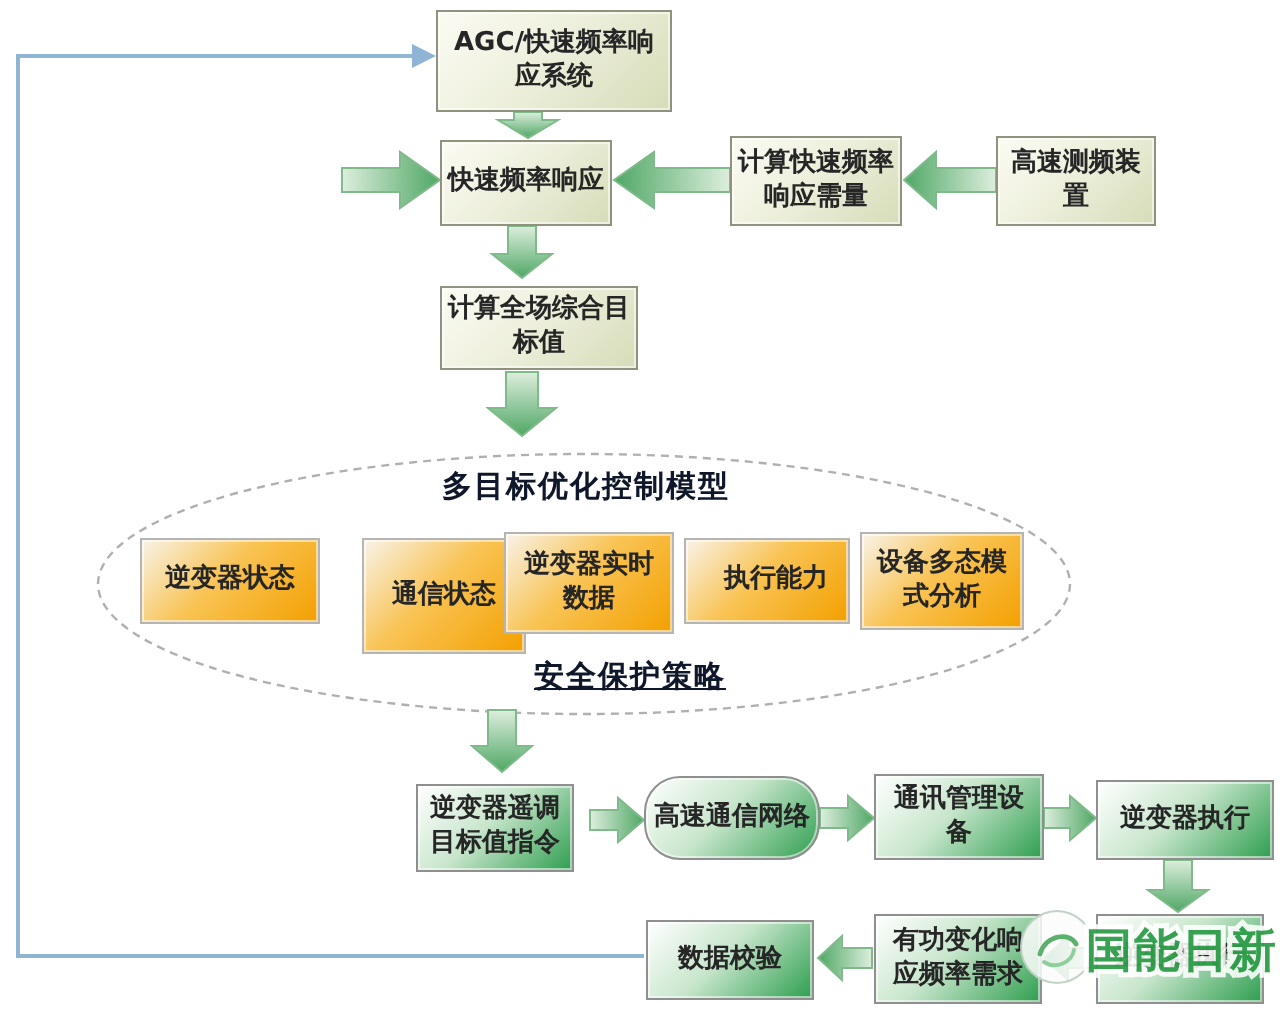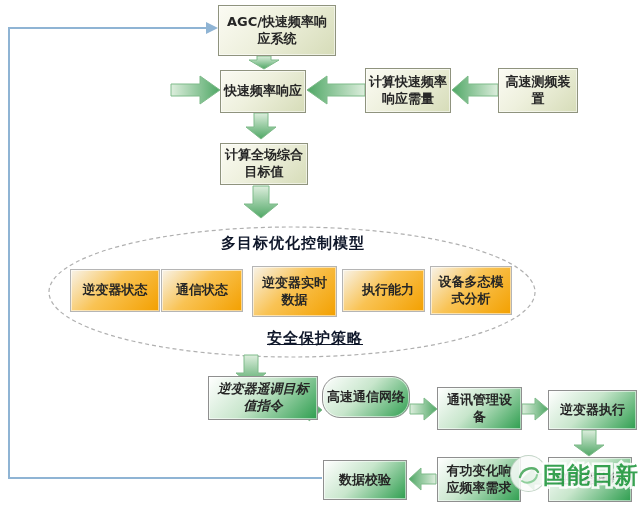--- a/index.html
+++ b/index.html
@@ -74,53 +74,53 @@
     </div>
 
   <div class="box beige" style="left:365px;top:68px;width:86px;height:45px;">
       <span>计算快速频率响应需量</span>
     </div>
 
   <div class="box beige" style="left:498px;top:68px;width:80px;height:45px;">
       <span>高速测频装置</span>
     </div>
 
-  <div class="box beige" style="left:220px;top:143px;width:88px;height:42px;justify-content:flex-end;">
+  <div class="box beige" style="left:220px;top:143px;width:99px;height:42px;justify-content:flex-end;">
       <span>计算全场综合目标值</span>
     </div>
 
   <div class="dtitle" style="left:208px;top:234px;width:170px;"><span>多目标优化控制模型</span></div>
 
   <div class="dtitle" style="left:250px;top:329px;width:130px;text-decoration:underline;"><span>安全保护策略</span></div>
 
   <div class="box orange" style="left:70px;top:269px;width:90px;height:43px;">
       <span>逆变器状态</span>
     </div>
 
-  <div class="box orange" style="left:161px;top:269px;width:82px;height:43px;">
+  <div class="box orange" style="left:181px;top:269px;width:82px;height:58px;">
       <span>通信状态</span>
     </div>
 
   <div class="box orange" style="left:252px;top:266px;width:85px;height:51px;">
       <span>逆变器实时数据</span>
     </div>
 
   <div class="box orange" style="left:342px;top:269px;width:83px;height:43px;padding-left:12px;">
       <span>执行能力</span>
     </div>
 
   <div class="box orange" style="left:430px;top:266px;width:82px;height:49px;">
       <span>设备多态模式分析</span>
     </div>
 
-  <div class="box green" style="left:208px;top:376px;width:110px;height:44px;font-style:italic;">
+  <div class="box green" style="left:208px;top:392px;width:79px;height:44px;">
       <span>逆变器遥调目标值指令</span>
     </div>
 
-  <div class="box green" style="left:322px;top:376px;width:88px;height:42px;border-radius:18px;">
+  <div class="box green" style="left:322px;top:388px;width:88px;height:42px;border-radius:18px;">
       <span>高速通信网络</span>
     </div>
 
   <div class="box green" style="left:437px;top:387px;width:85px;height:43px;">
       <span>通讯管理设备</span>
     </div>
 
   <div class="box green" style="left:548px;top:390px;width:89px;height:40px;">
       <span>逆变器执行</span>
     </div>

